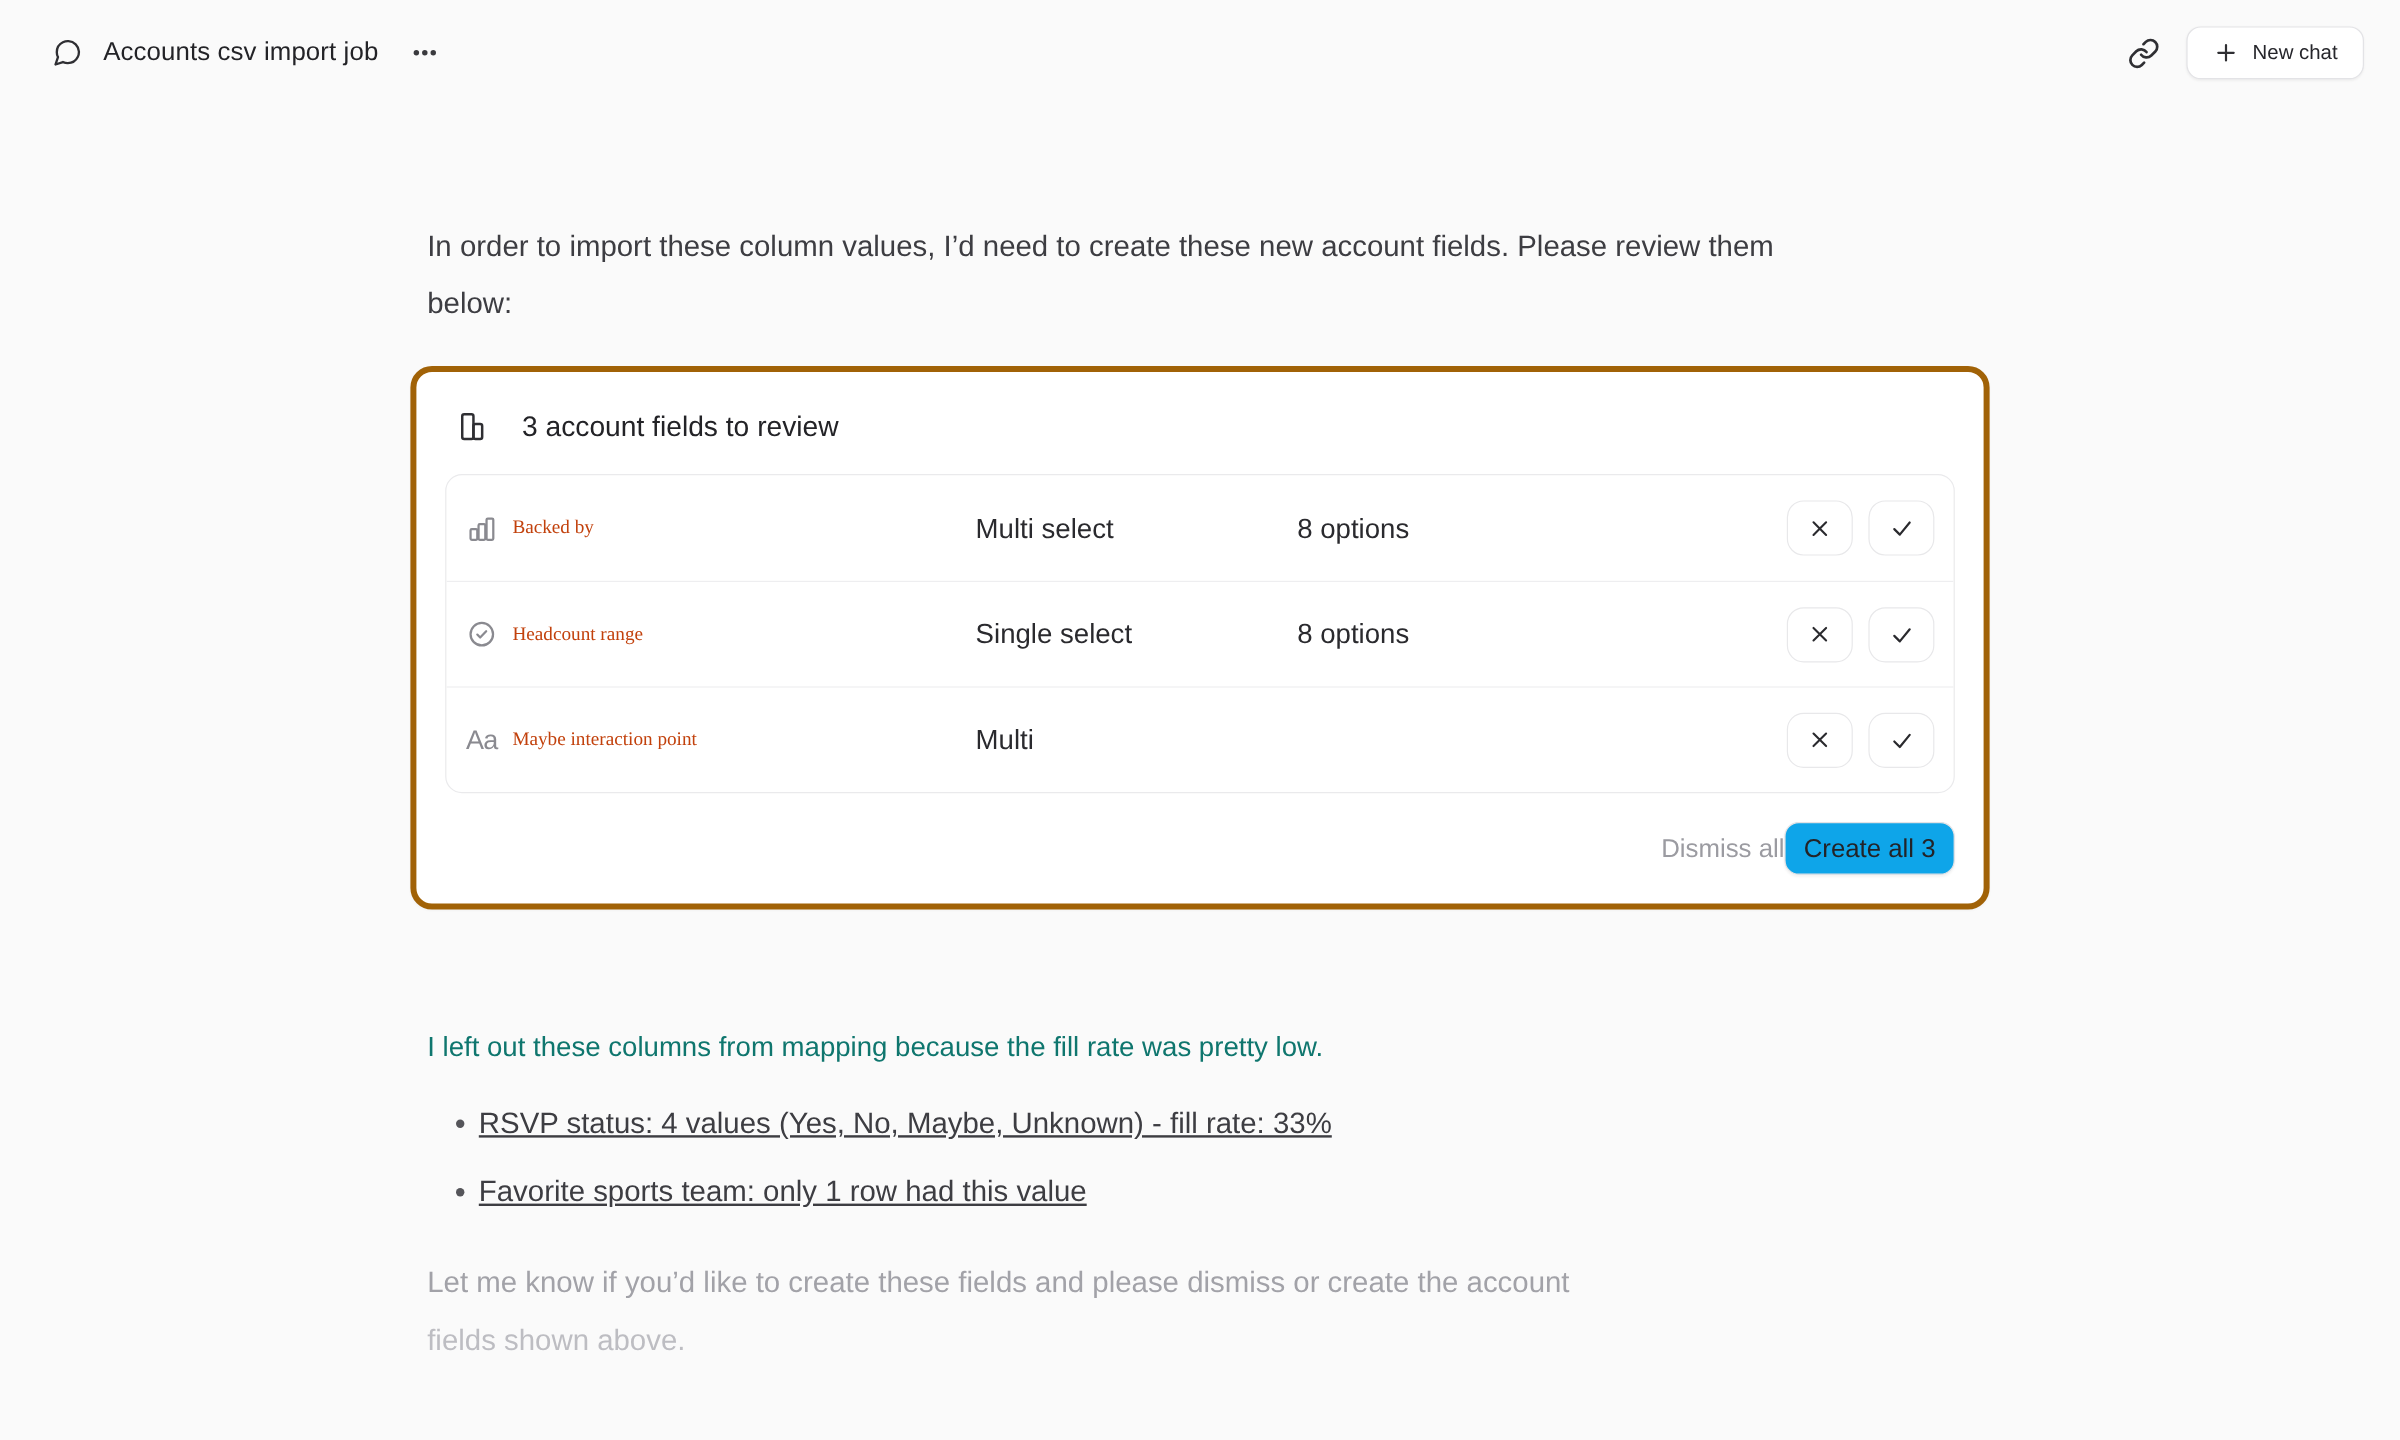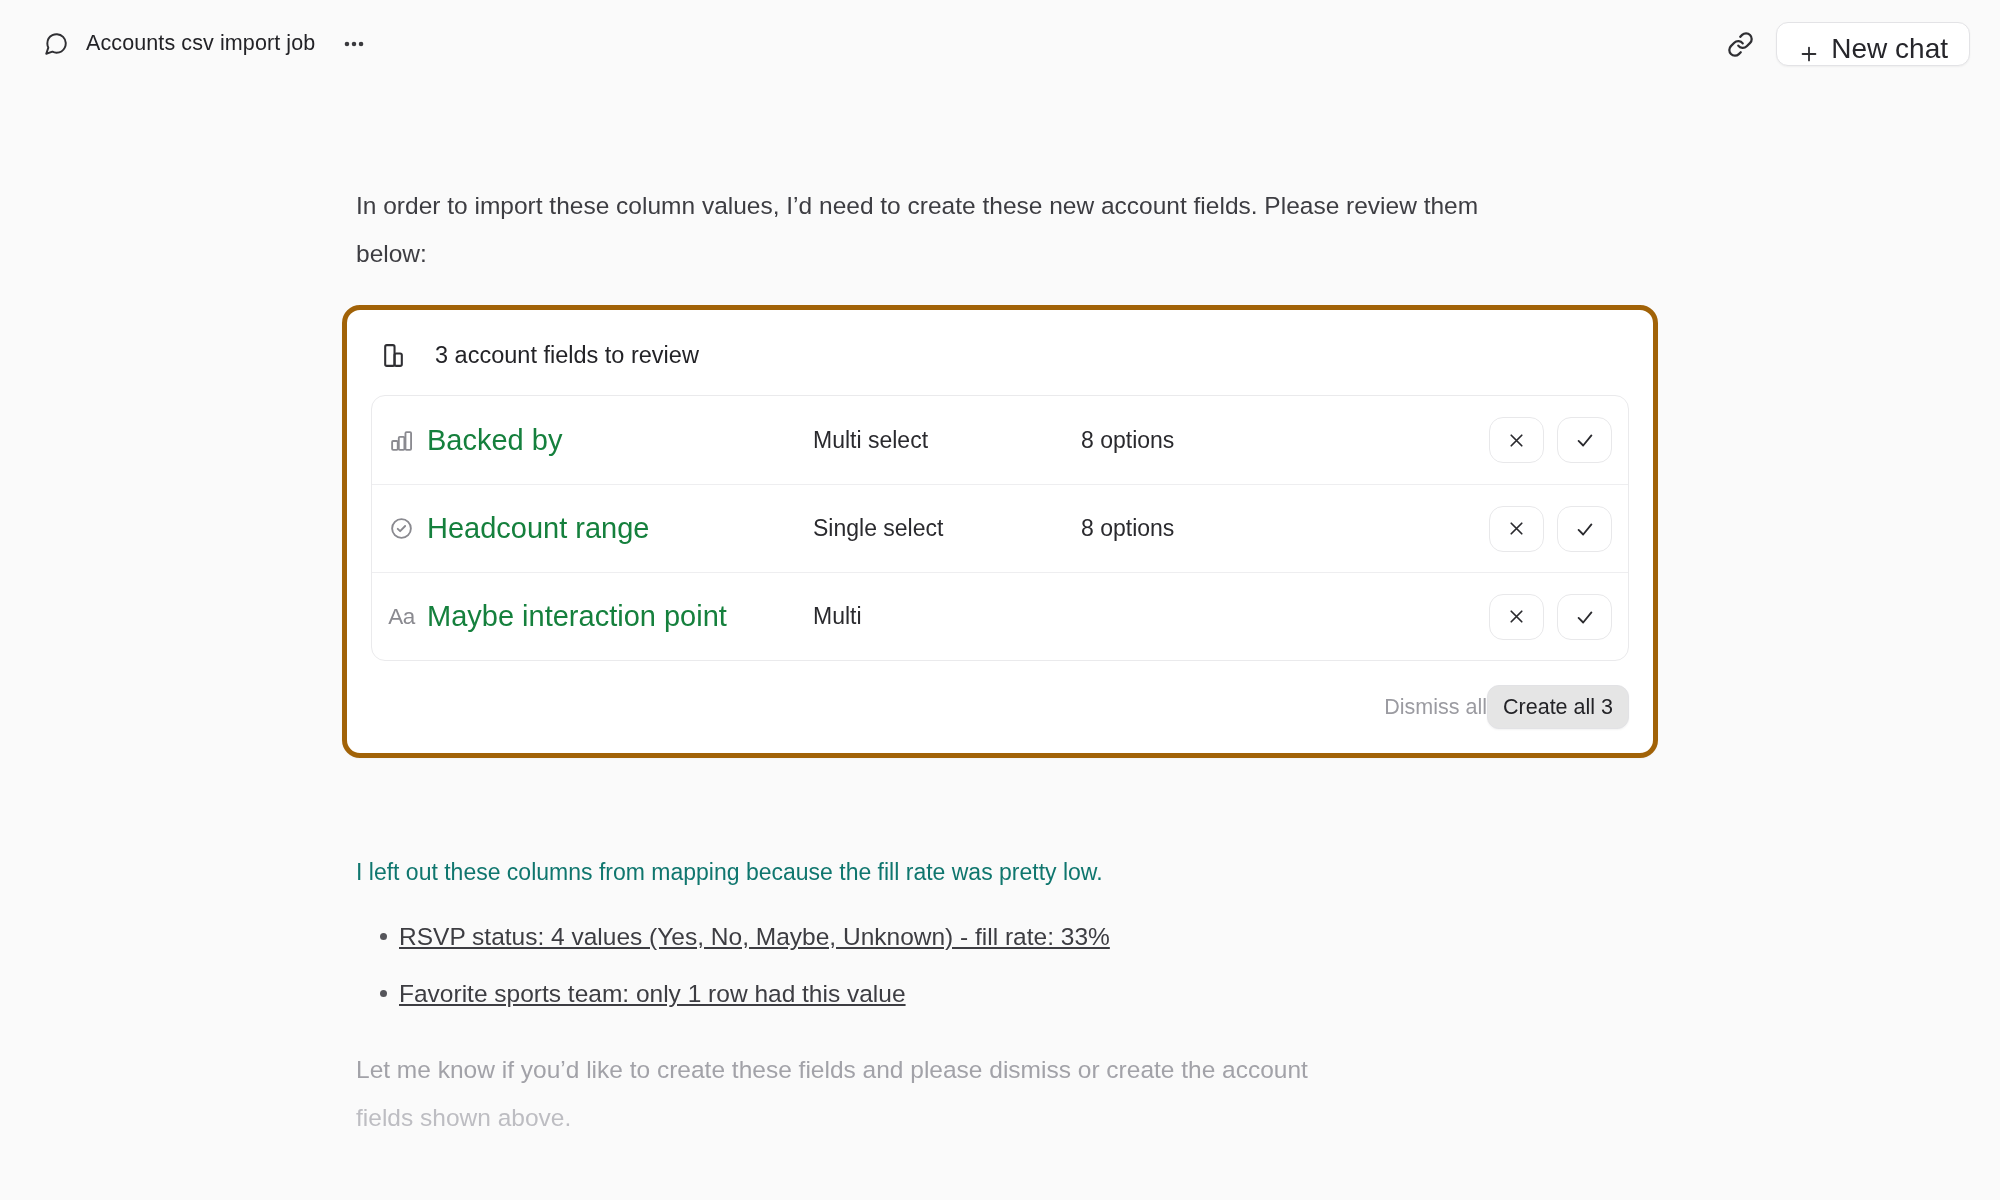--- a/index.html
+++ b/index.html
@@ -32,29 +32,29 @@
   }
   .menu-dots {
     margin-left:26px;
     color:#3a3a3e;
     cursor:pointer;
     display:inline-flex;
   }
   .link-btn { cursor:pointer; }
   .new-chat-btn {
     display:flex;
-    align-items:flex-end;
+    align-items:center;
     gap:11px;
     height:44px;
     padding:0 21px;
     background:#ffffff;
     border:1px solid #e3e3e6;
     border-radius:12px;
     box-shadow:0 1px 2px rgba(0,0,0,.05);
-    font-size:28px;
+    font-size:17px;
     font-weight:500;
     color:#26262b;
     cursor:pointer;
   }
 
   
   .main { width:1316px; margin:0 auto; }
 
   .intro {
     margin-top:94px;
@@ -97,21 +97,21 @@
     display:grid;
     grid-template-columns:425px 268px 1fr auto;
     align-items:center;
     height:88px;
     padding:0 16px;
   }
   .field-row + .field-row { border-top:1px solid #eeeef0; }
   .field-name-cell { display:flex; align-items:center; color:#8a8a90; }
   .attr-icon { width:27px; display:inline-flex; justify-content:center; color:#8a8a90; }
   .aa-glyph { font-size:22.5px; color:#8a8a90; letter-spacing:-.5px; }
-  .field-name { margin-left:12px; font-size:29px; color:#15803d; }
+  .field-name { margin-left:12px; font-size:16px; color:#c2410c;font-family:Liberation Serif, serif; }
   .field-type, .field-options { font-size:23px; color:#2a2a2e; }
   .row-actions { display:flex; gap:13px; }
   .sq-btn {
     width:55px;
     height:46px;
     background:#fff;
     border:1px solid #e8e8ea;
     border-radius:14px;
     display:flex;
     align-items:center;
@@ -127,21 +127,21 @@
   }
   .dismiss-all {
     font-size:21.5px;
     font-weight:500;
     color:#9b9ba1;
     cursor:pointer;
   }
   .create-all-btn {
     height:44px;
     padding:0 15px;
-    background:#e5e5e5;
+    background:#0ea5e9;
     border:1px solid #e2e2e5;
     border-radius:12px;
     box-shadow:0 1px 2px rgba(0,0,0,.05);
     font-size:21.5px;
     font-weight:500;
     color:#232327;
     cursor:pointer;
   }
 
   

